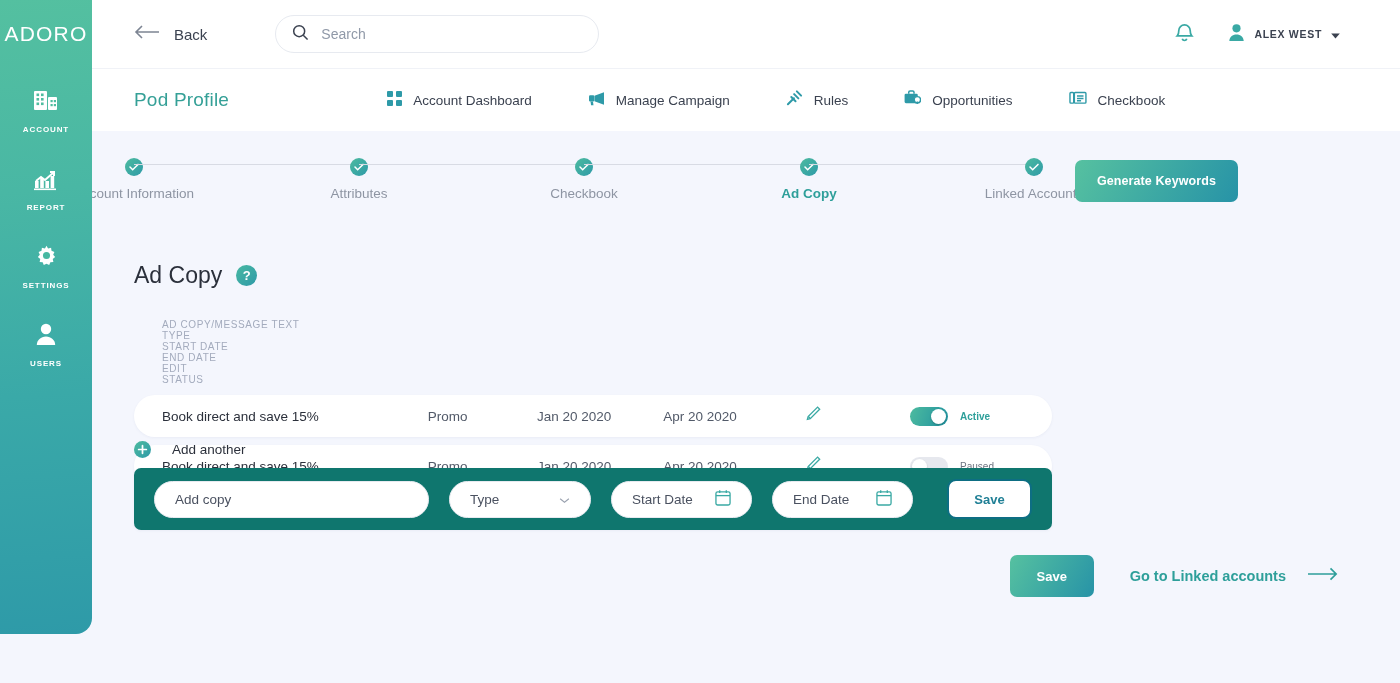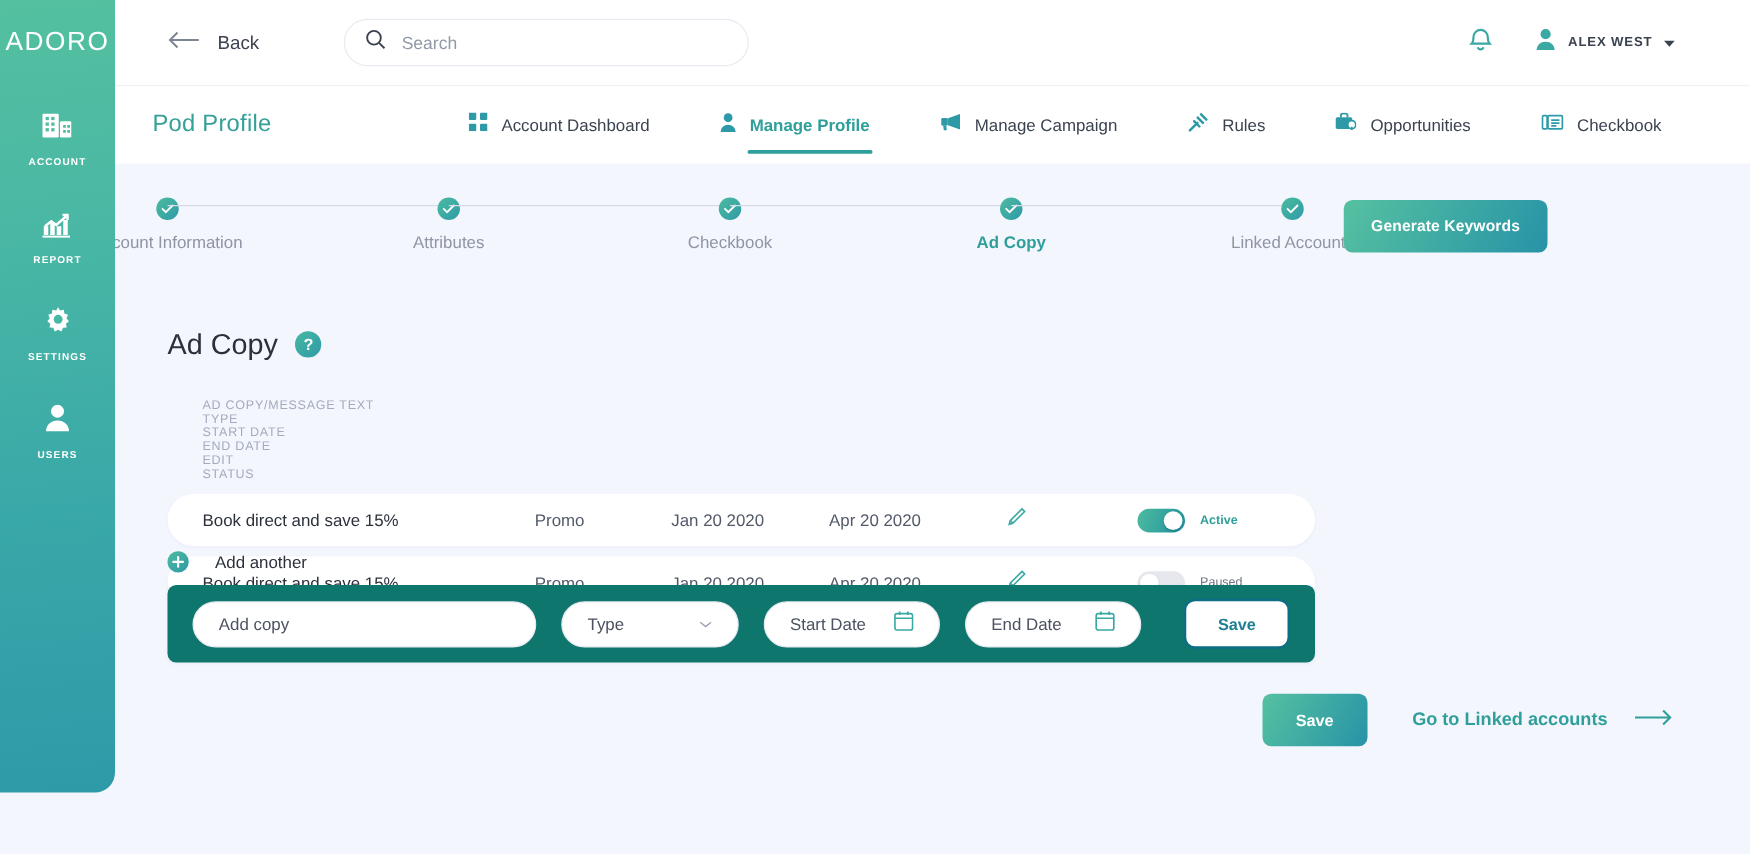--- a/index.html
+++ b/index.html
@@ -60,21 +60,21 @@
     margin-left: auto; margin-right: 60px;
     display: flex; align-items: center; gap: 34px;
   }
   .user-chip { display: flex; align-items: center; gap: 9px; cursor: pointer; }
   .user-name {
     font-size: 10.5px; font-weight: 700; letter-spacing: 0.7px; color: #3b4250;
   }
 
   
   .tabbar {
-    position: absolute; left: 80px; top: 68px; right: 0; height: 63px;
+    position: absolute; left: 92px; top: 68px; right: 0; height: 63px;
     background: #ffffff; display: flex; align-items: center;
     border-top: 1px solid #f0f2f7;
   }
   .page-title {
     margin-left: 42px; font-size: 19px; color: #35a097; font-weight: 400;
     letter-spacing: 0.2px;
   }
   .tabs { display: flex; align-items: center; margin-left: 158px; gap: 56px; height: 100%; }
   .tab {
     display: flex; align-items: center; gap: 11px; height: 100%;
@@ -346,29 +346,20 @@
           <svg width="15" height="15" viewBox="0 0 16 16" fill="#2e9aa8">
             <rect x="0" y="0" width="6.4" height="6.4" rx="1"></rect>
             <rect x="9.6" y="0" width="6.4" height="6.4" rx="1"></rect>
             <rect x="0" y="9.6" width="6.4" height="6.4" rx="1"></rect>
             <rect x="9.6" y="9.6" width="6.4" height="6.4" rx="1"></rect>
           </svg>
         </span>
         <span class="tab-label">Account Dashboard</span>
       </div>
 
-      <div class="tab active">
-        <span>
-          <svg width="13" height="16" viewBox="0 0 14 17" fill="#2e9aa8">
-            <circle cx="7" cy="4.4" r="3.8"></circle>
-            <path d="M0.6 16.6c0-3.7 2.9-6.2 6.4-6.2s6.4 2.5 6.4 6.2z"></path>
-          </svg>
-        </span>
-        <span class="tab-label">Manage Profile</span>
-      </div>
 
       <div class="tab">
         <span>
           <svg width="17" height="15" viewBox="0 0 18 16" fill="#2e9aa8">
             <path d="M17 1.2v13.4L6.8 10.8V5z"></path>
             <rect x="1" y="4.6" width="5.6" height="6.6" rx="1.2"></rect>
             <path d="M2.6 11.2h2.6l.6 4H3.2z"></path>
           </svg>
         </span>
         <span class="tab-label">Manage Campaign</span>

